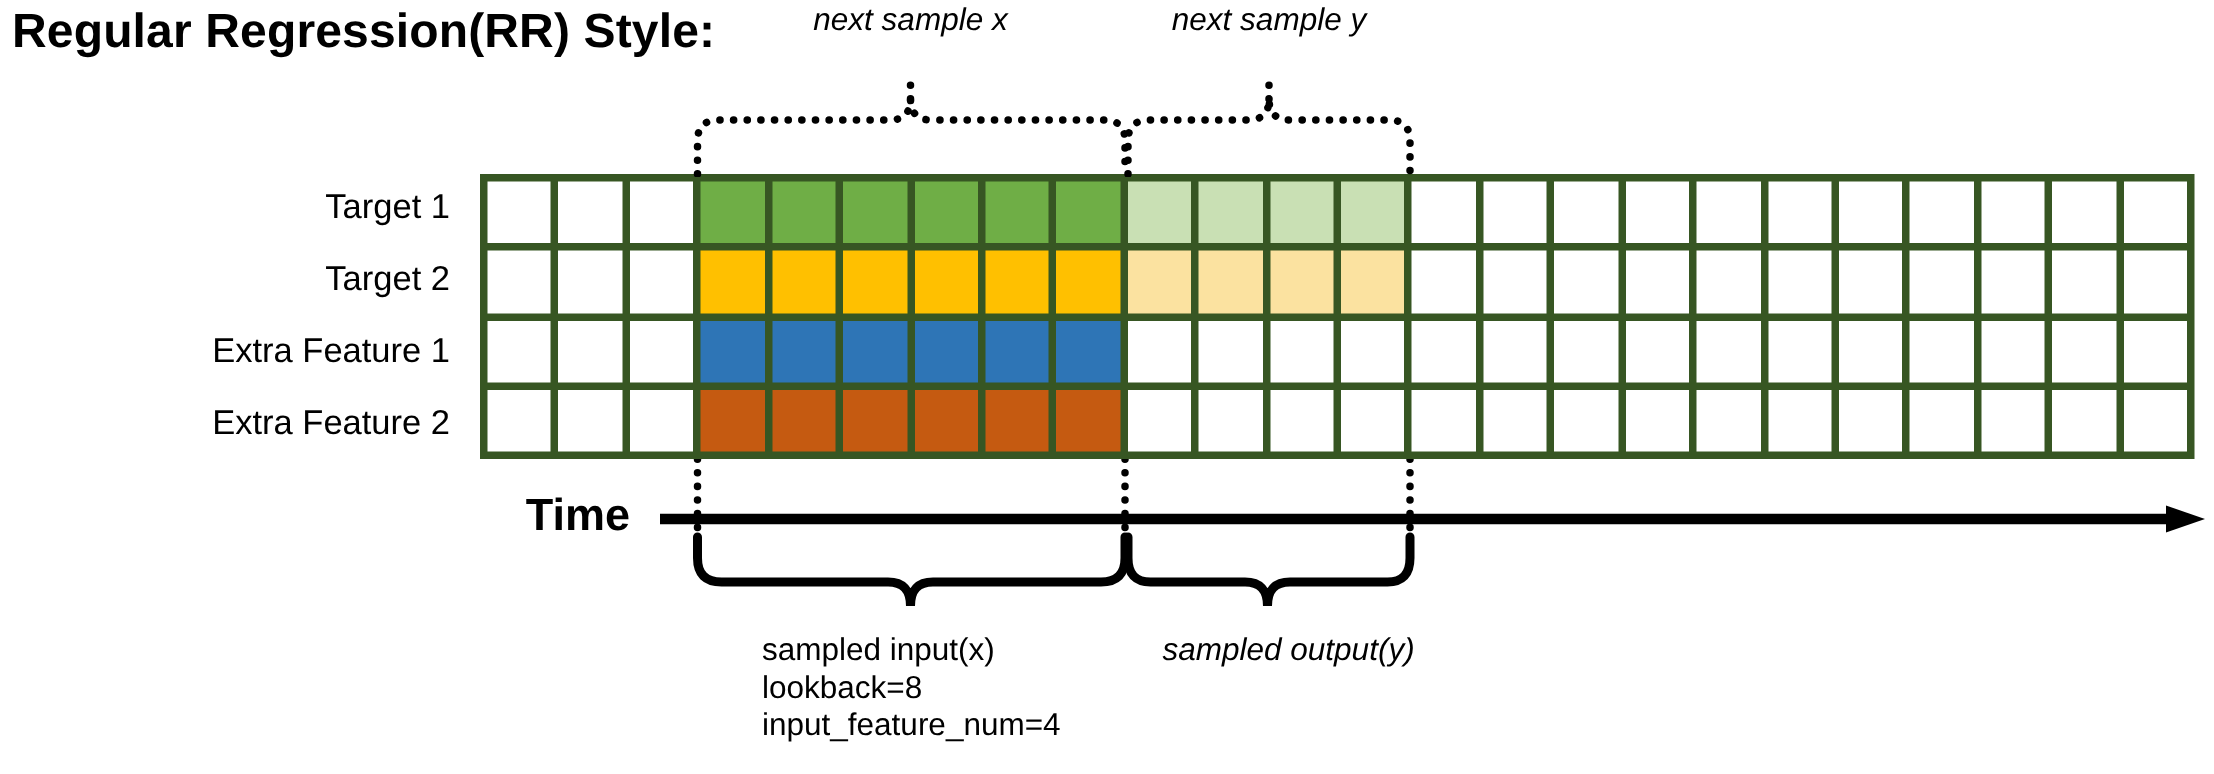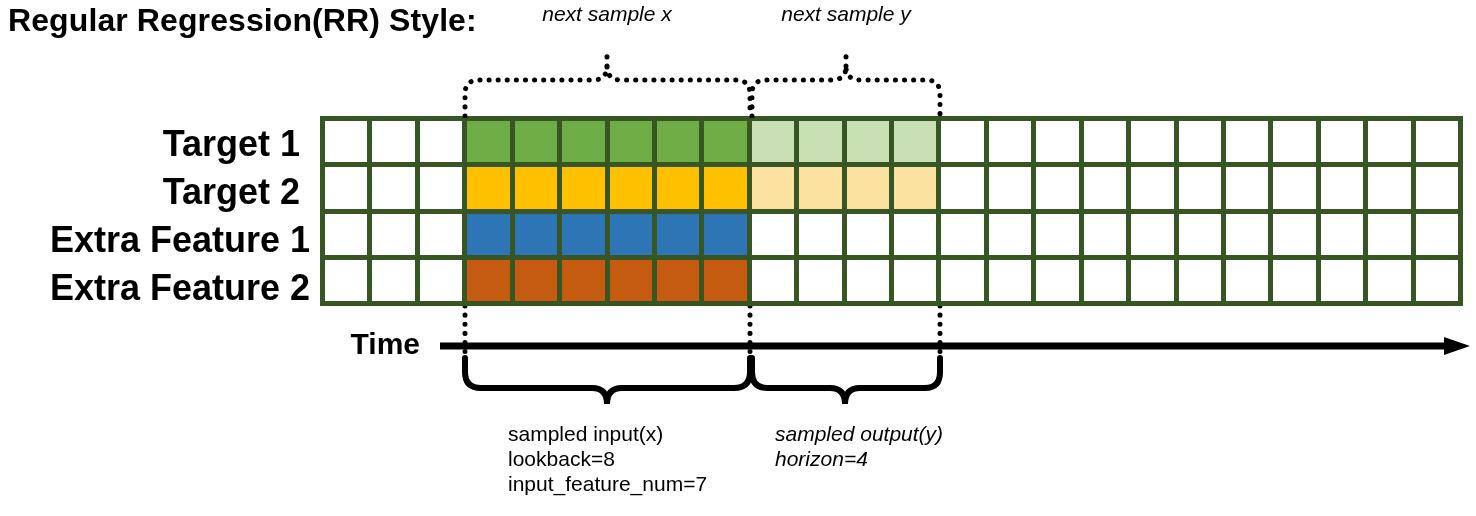--- a/index.html
+++ b/index.html
@@ -13,21 +13,21 @@
   .abs{position:absolute;}
 
   
   #title{
     left:8px;top:2px;font-size:32px;font-weight:700;color:#000;
     letter-spacing:.1px;white-space:nowrap;
   }
 
   
   .row-label{
-    width:250px;text-align:right;font-size:36px;font-weight:700;color:#000;
+    width:250px;text-align:right;font-size:23px;font-weight:400;color:#000;
     white-space:nowrap;line-height:1;
   }
 
   
   #grid{
     left:320px;top:116px;width:1143px;height:190px;
     background:#375623;
     display:grid;
     grid-template-columns:repeat(24,1fr);
     grid-template-rows:repeat(4,1fr);
@@ -193,20 +193,19 @@
     <path d="M500,0 L500,52" fill="none" stroke="#000" stroke-width="5" stroke-dasharray="0.1 9" stroke-linecap="round"></path>
 
     <path d="M25,52 L25,66 Q25,82 41,82 L152,82 Q167,82 167,98 Q167,82 182,82 L294,82 Q310,82 310,66 L310,52" fill="none" stroke="#000" stroke-width="6" stroke-linecap="round"></path>
 
     <path d="M312,52 L312,66 Q312,82 327,82 L390,82 Q405,82 405,98 Q405,82 420,82 L485,82 Q500,82 500,66 L500,52" fill="none" stroke="#000" stroke-width="6" stroke-linecap="round"></path>
   </svg>
 
   <div class="abs caption" style="left:508px;top:421px;">
     <div>sampled input(x)</div>
     <div>lookback=8</div>
-    <div>input_feature_num=7</div>
+    <div>input_feature_num=4</div>
   </div>
   <div class="abs caption" style="left:775px;top:421px;font-style:italic;">
     <div>sampled output(y)</div>
-    <div>horizon=4</div>
   </div>
 
 </div>
 
 </body></html>

